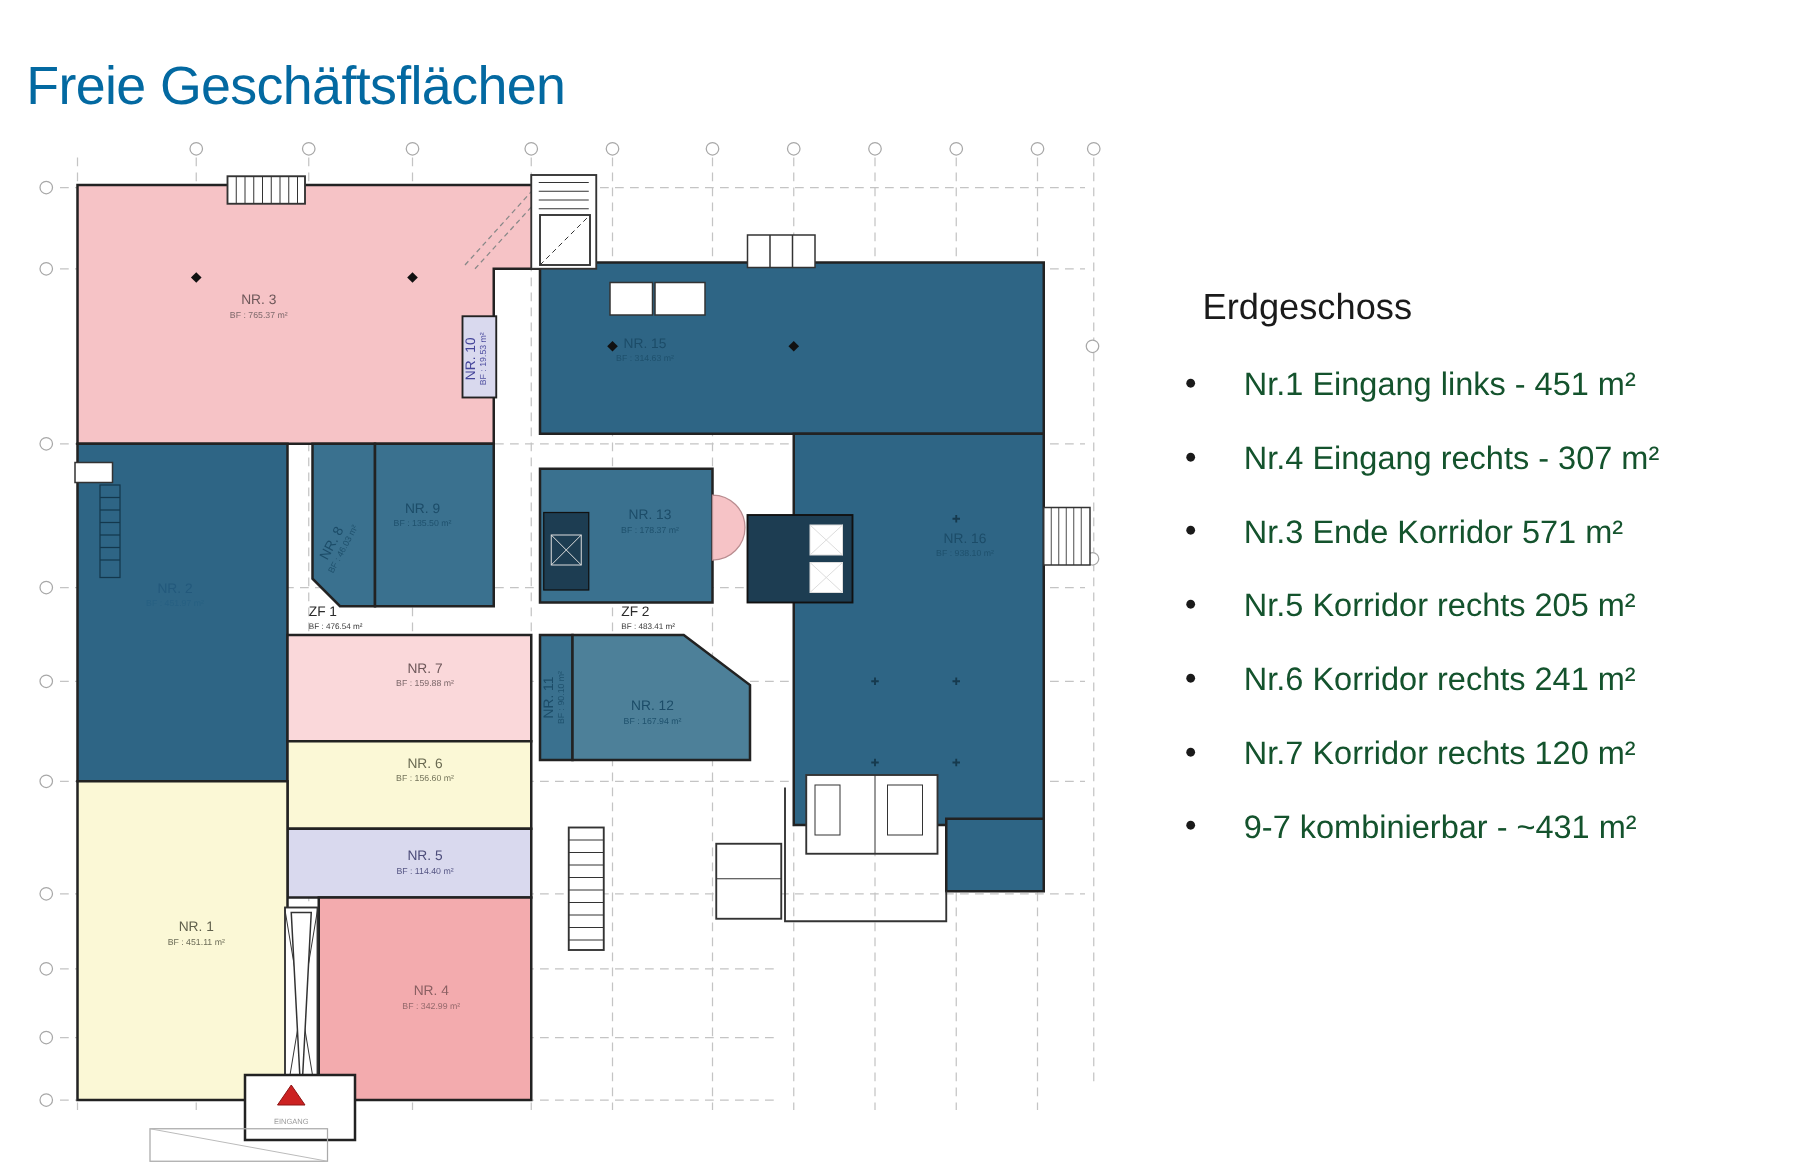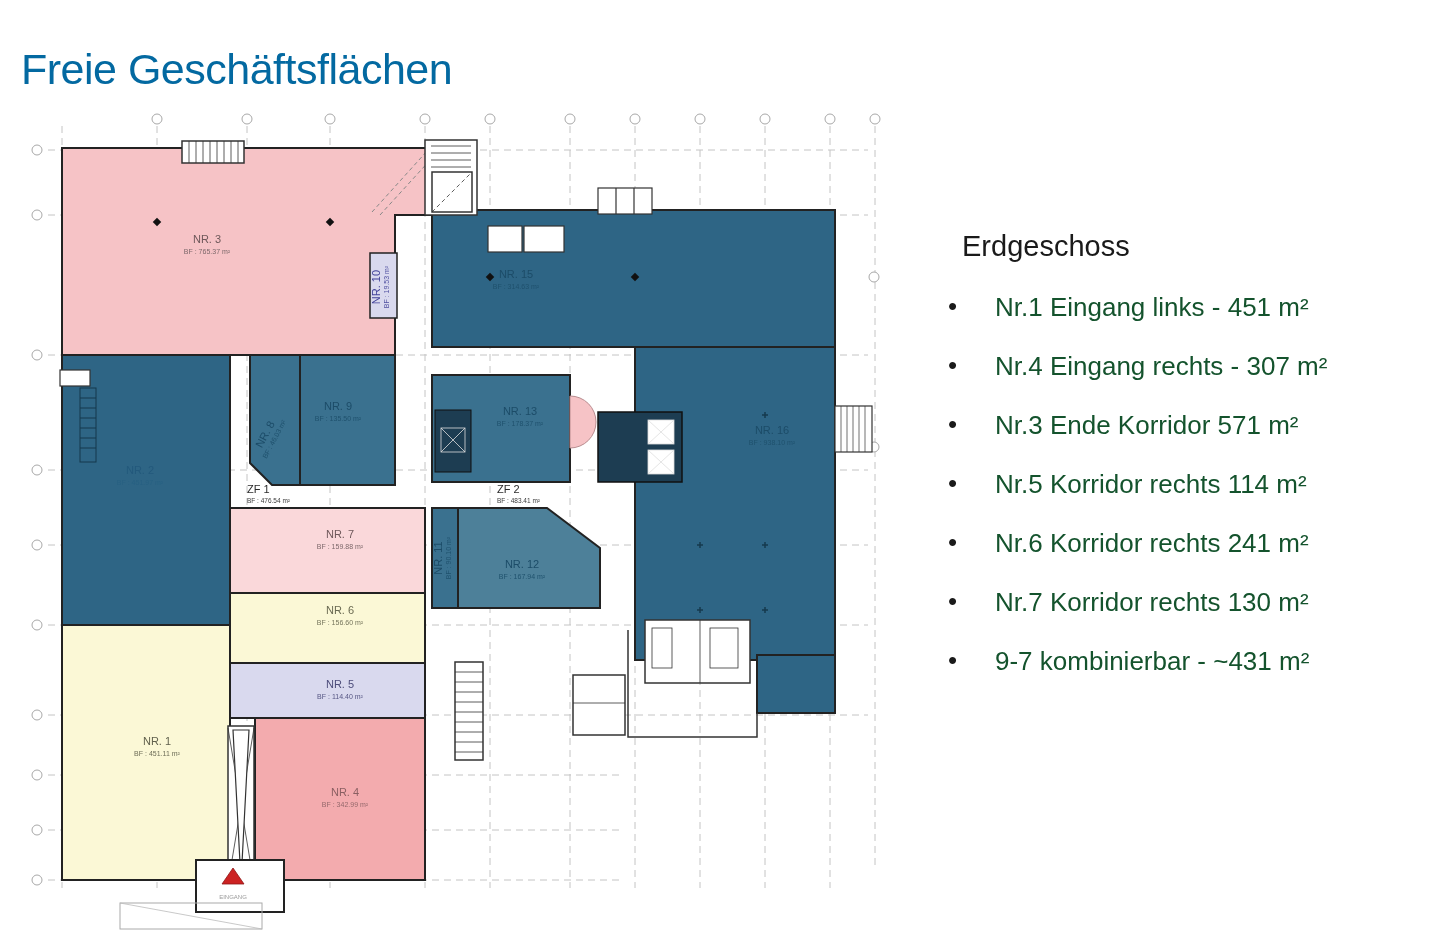--- a/index.html
+++ b/index.html
@@ -328,18 +328,18 @@
     <path d="M762 415 h6 M765 412 v6"></path>
   </g>
 </svg>
 
 <div class="legend">
   <h2 class="legend-heading">Erdgeschoss</h2>
   <ul>
     <li>Nr.1 Eingang links - 451 m²</li>
     <li>Nr.4 Eingang rechts - 307 m²</li>
     <li>Nr.3 Ende Korridor 571 m²</li>
-    <li>Nr.5 Korridor rechts 114 m²</li>
+    <li>Nr.5 Korridor rechts 205 m²</li>
     <li>Nr.6 Korridor rechts 241 m²</li>
-    <li>Nr.7 Korridor rechts 130 m²</li>
+    <li>Nr.7 Korridor rechts 120 m²</li>
     <li>9-7 kombinierbar - ~431 m²</li>
   </ul>
 </div>
 
 </body></html>

